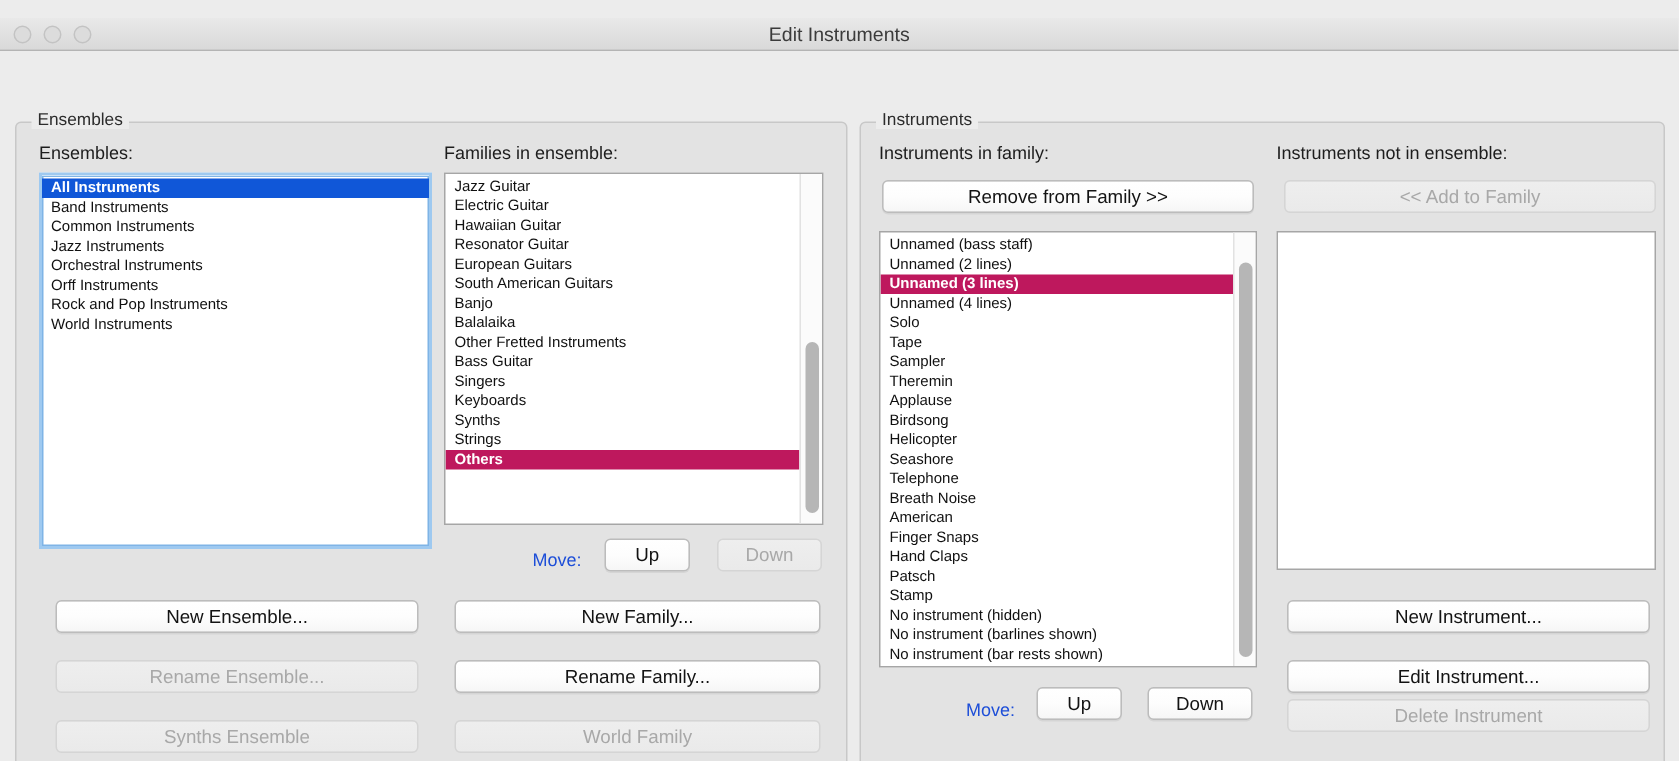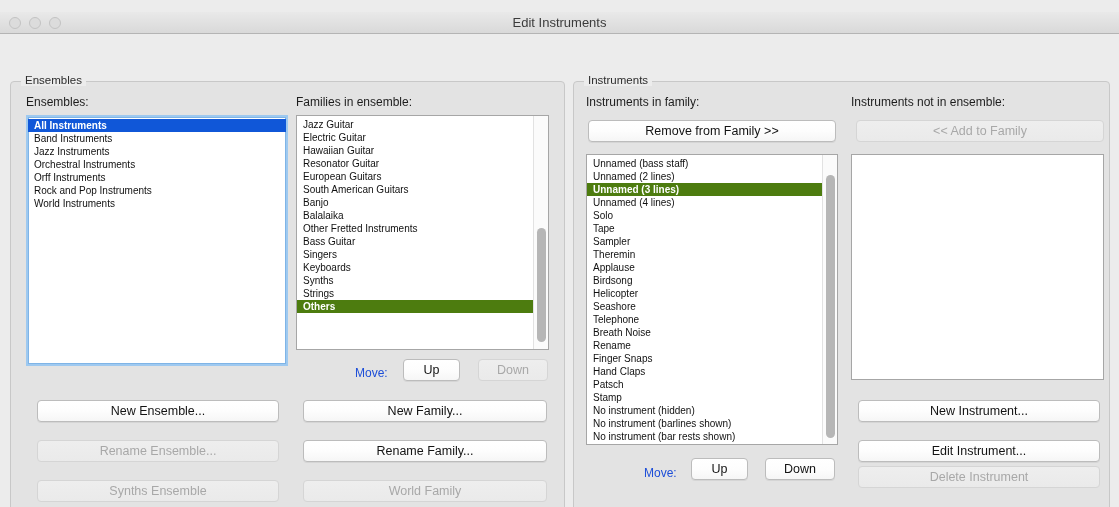--- a/index.html
+++ b/index.html
@@ -91,21 +91,21 @@
     color: #101010;
     white-space: nowrap;
     overflow: hidden;
   }
   .row.selected {
     background: #1057d8;
     color: #ffffff;
     font-weight: bold;
   }
   .row.selected.nofocus {
-    background: #4d7c0f;
+    background: #be185d;
   }
 
   
   .vscroll {
     position: absolute;
     top: 0; bottom: 0; right: 0;
     width: 15px;
     background: #fbfbfb;
     border-left: 1px solid #e2e2e2;
   }
@@ -165,20 +165,21 @@
   <div class="groupbox" id="gb-ensembles">
     <span class="group-label">Ensembles</span>
   </div>
 
   <div class="caption" style="left:26px; top:34px;">Ensembles:</div>
 
   <div class="listbox focused" id="lb-ensembles" style="left:26px; top:54px; width:262px; height:251px;">
     <div class="listinner" id="ensembles-rows">
         <div class="row selected">All Instruments</div>
         <div class="row">Band Instruments</div>
+        <div class="row">Common Instruments</div>
         <div class="row">Jazz Instruments</div>
         <div class="row">Orchestral Instruments</div>
         <div class="row">Orff Instruments</div>
         <div class="row">Rock and Pop Instruments</div>
         <div class="row">World Instruments</div>
       </div>
   </div>
 
   <div class="caption" style="left:296px; top:34px;">Families in ensemble:</div>
 
@@ -236,21 +237,21 @@
         <div class="row">Solo</div>
         <div class="row">Tape</div>
         <div class="row">Sampler</div>
         <div class="row">Theremin</div>
         <div class="row">Applause</div>
         <div class="row">Birdsong</div>
         <div class="row">Helicopter</div>
         <div class="row">Seashore</div>
         <div class="row">Telephone</div>
         <div class="row">Breath Noise</div>
-        <div class="row">Rename</div>
+        <div class="row">American</div>
         <div class="row">Finger Snaps</div>
         <div class="row">Hand Claps</div>
         <div class="row">Patsch</div>
         <div class="row">Stamp</div>
         <div class="row">No instrument (hidden)</div>
         <div class="row">No instrument (barlines shown)</div>
         <div class="row">No instrument (bar rests shown)</div>
       </div>
     <div class="vscroll">
       <div class="vthumb" id="infamily-thumb" style="height: 263px; top: 20px;"></div>

